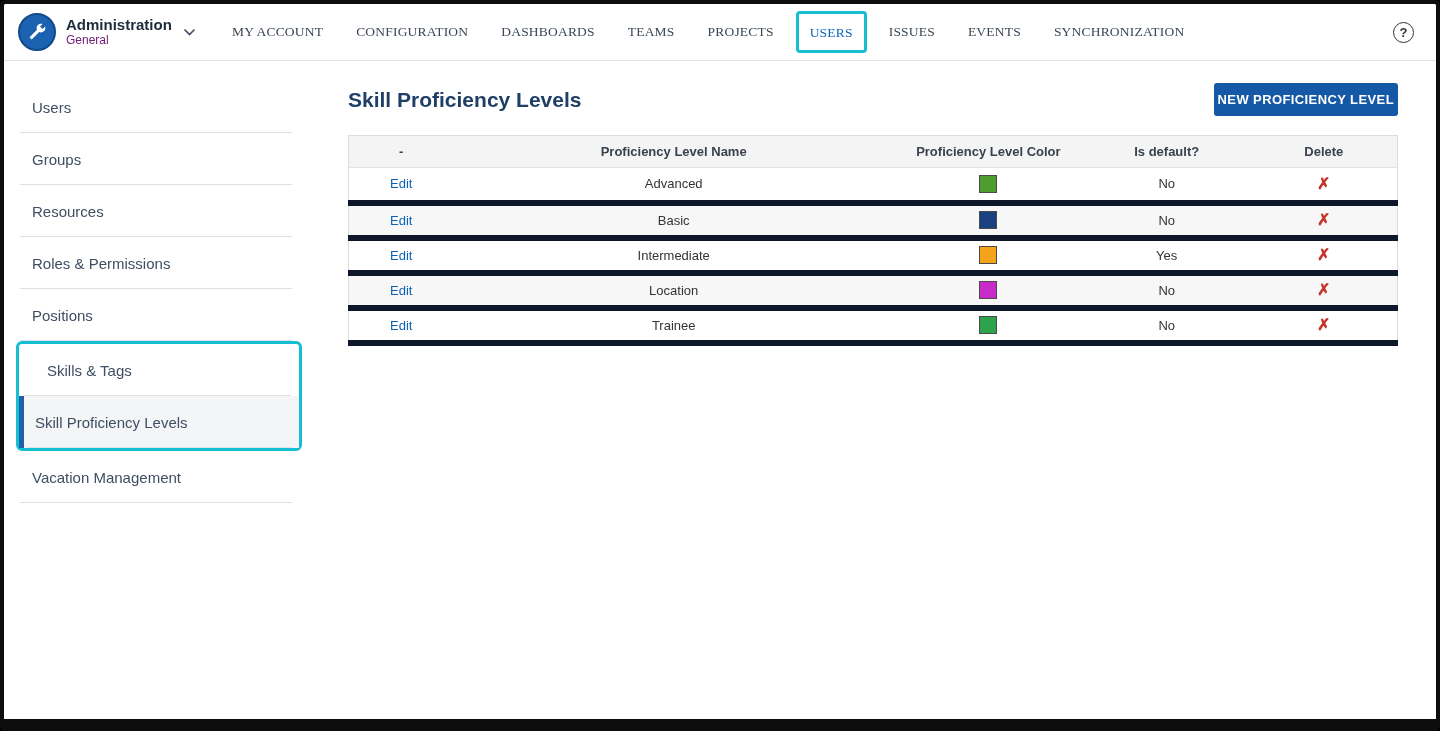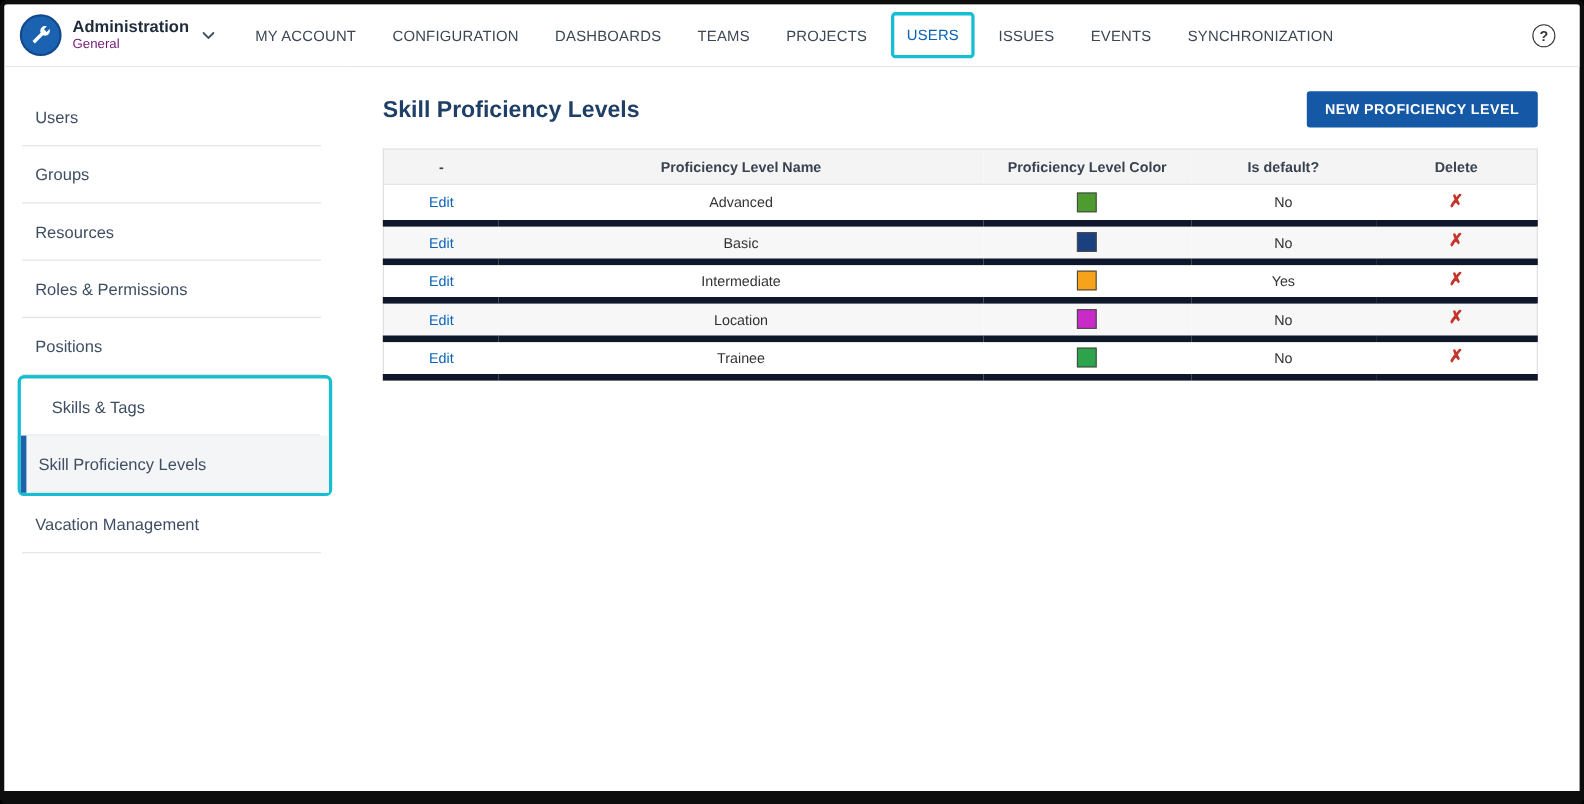--- a/index.html
+++ b/index.html
@@ -27,21 +27,21 @@
   .logo {
     width: 38px; height: 38px; border-radius: 50%;
     background: #1b63b0; border: 2px solid #11498c;
     display: flex; align-items: center; justify-content: center;
   }
   .brand-text { line-height: 1.15; }
   .brand-title { font-size: 15px; font-weight: bold; color: #1d2b3a; }
   .brand-sub { font-size: 12px; color: #701a75; }
   .chev { margin-left: 2px; display: flex; align-items: center; cursor: pointer; }
 
-  nav { display: flex; align-items: center; gap: 33px; margin-left: 28px; flex: 1; }
+  nav { display: flex; align-items: center; gap: 33px; margin-left: 28px; flex: 1; font-family: Liberation Serif, serif; }
   .nav-item {
     font-size: 13.5px; color: #3b4754; letter-spacing: .2px;
     text-decoration: none; cursor: pointer; white-space: nowrap;
   }
   .nav-item.active { color: #0b63b8; }
   .nav-annot {
     border: 3px solid #16bed2; border-radius: 4px;
     padding: 9px 11px; margin: -9px -11px;
   }
 
@@ -82,21 +82,21 @@
   .main-head {
     display: flex; align-items: center; justify-content: space-between;
     margin: 22px 0 19px;
   }
   h1 { margin: 0; font-size: 21px; font-weight: 600; color: #1f3f66; }
   .btn-primary {
     background: #1458a6; color: #fff;
     font-family: "Liberation Sans", sans-serif;
     font-size: 13px; font-weight: bold; letter-spacing: .4px;
     border: none; border-radius: 3px;
-    padding: 9px 17px; cursor: pointer;
+    padding: 9px 4px; cursor: pointer;
   }
 
   
   table {
     width: 100%; border-collapse: collapse;
     border: 1px solid #dcdcdc; font-size: 13px; color: #333;
   }
   thead th {
     background: #f4f4f4; height: 32px;
     font-weight: 600; color: #39424e; font-size: 13px;

